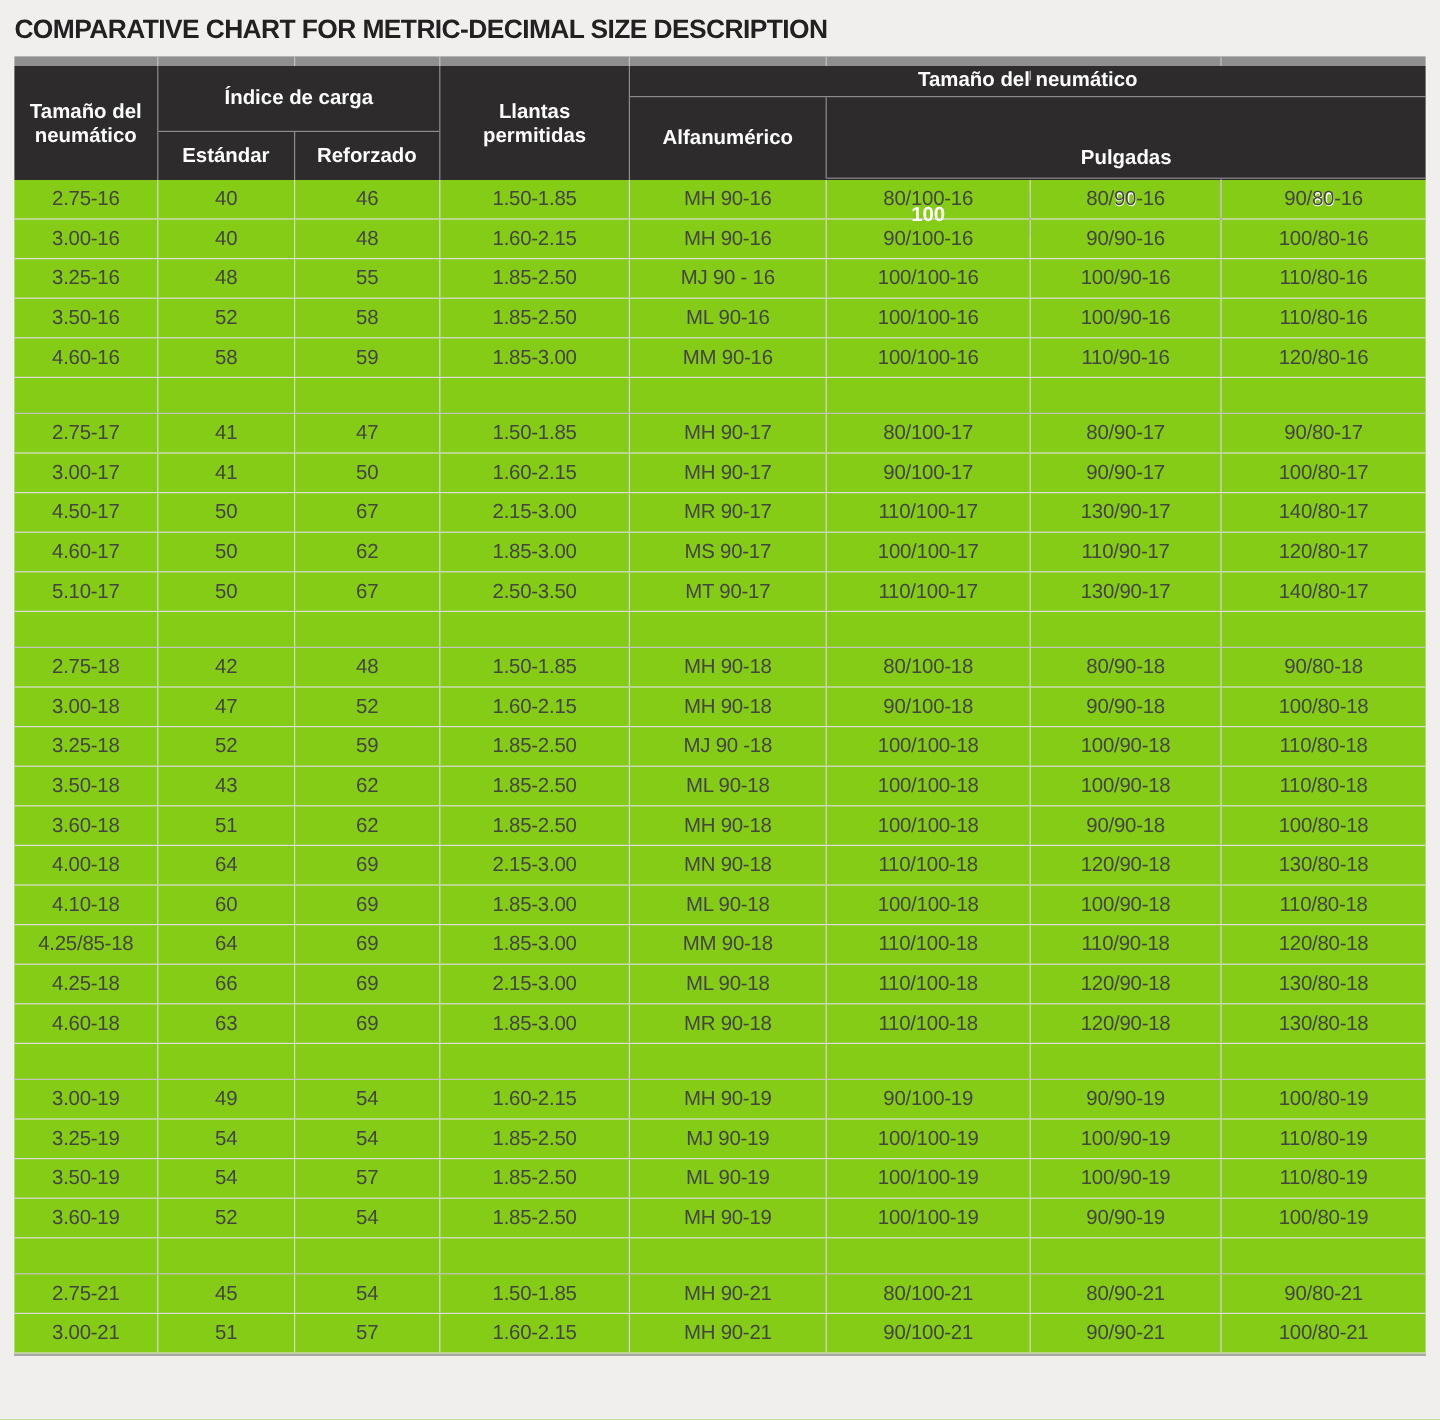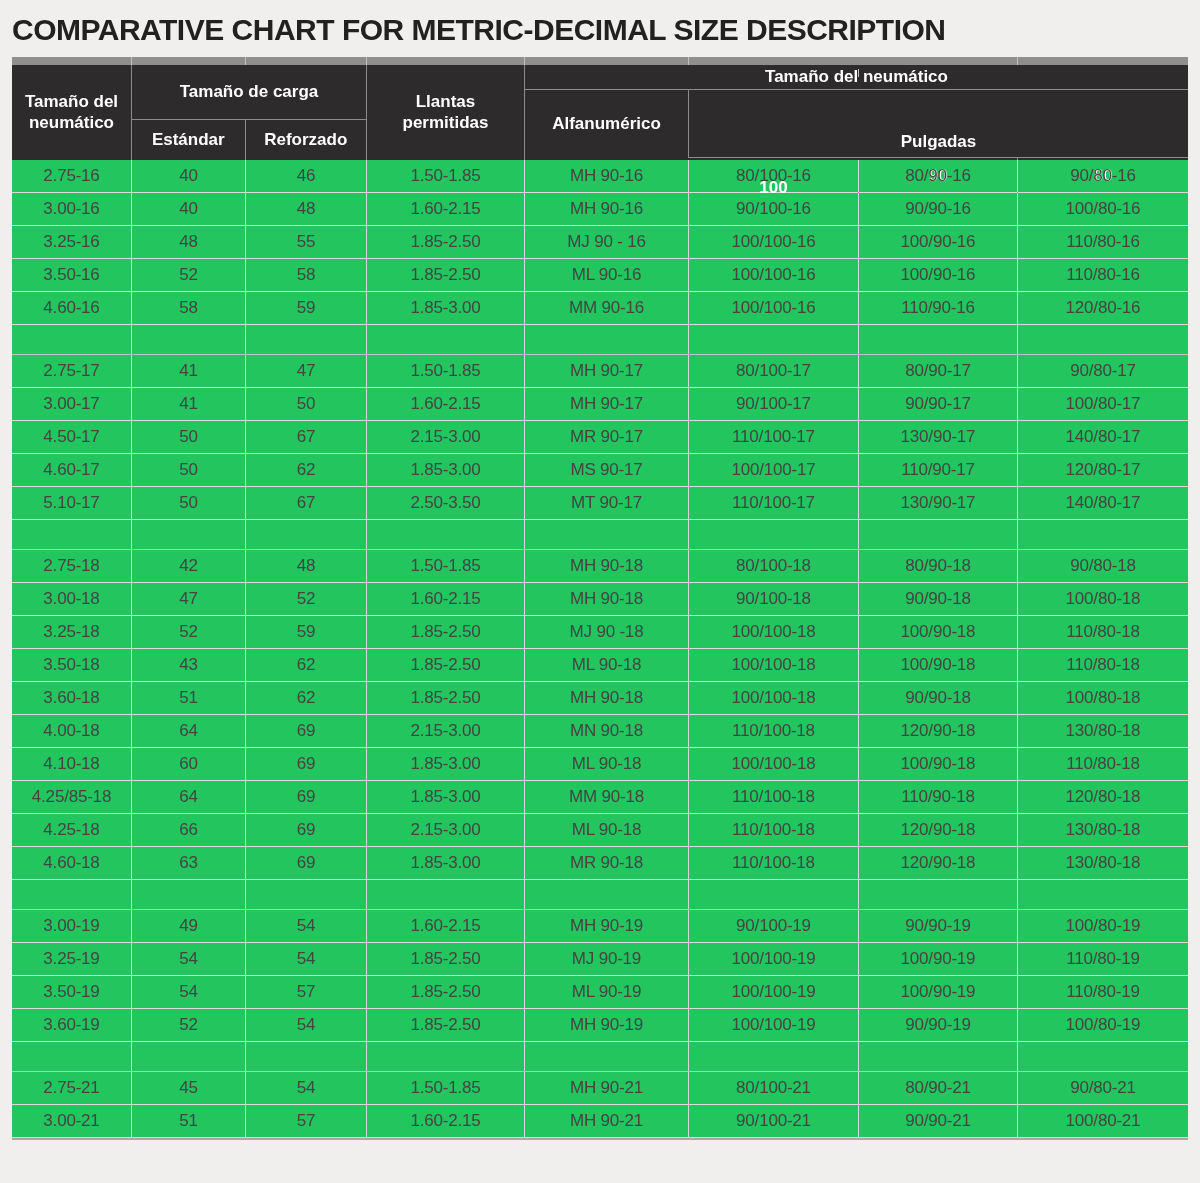--- a/index.html
+++ b/index.html
@@ -7,21 +7,21 @@
   body {
     background: #f0efed;
     font-family: "Liberation Sans", sans-serif;
     width: 1200px;
     height: 1183px;
     overflow: hidden;
   }
   .page { padding: 0 12px; }
 
   .page-title {
-    font-size: 30px;
+    font-size: 22px;
     font-weight: 800;
     letter-spacing: -0.5px;
     color: #232021;
     padding: 12px 0 9px 0;
     line-height: 1.2;
   }
 
   .tbl { width: 1176px; }
 
   
@@ -53,21 +53,21 @@
   .w-g567 { width: 499px; }
 
   .h-full { height: 95px; }
   .h-top-left { height: 55px; }
   .h-bot-left { height: 40px; }
   .h-top-right { height: 27px; }
   .h-mid-right { height: 32px; margin-top: 36px; }
   .h-bot-right { height: 36px; }
 
   
-  .tbody { background: #22c55e; border-bottom: 2px solid #a9a8a6; }
+  .tbody { background: #84cc16; border-bottom: 2px solid #a9a8a6; }
   .row { display: flex; height: 33px; border-bottom: 1px solid #dddcda; }
   .row.spacer { height: 30px; border-bottom: 1px solid #c4c3c1; }
   .cell {
     display: flex; align-items: center; justify-content: center;
     font-size: 17px; color: #454442; letter-spacing: -0.2px;
     border-right: 1px solid #d8d7d5;
     height: 100%;
   }
   .cell:last-child { border-right: none; }
   .c0 { width: 120px; }
@@ -97,21 +97,21 @@
       <div class="seg w-c5"></div>
       <div class="seg w-c6"></div>
       <div class="seg w-c7"></div>
     </div>
 
     <div class="thead">
 
       <div class="hcell w-c0 h-full bdr-r">Tamaño del neumático</div>
 
       <div class="hgroup w-g23 bdr-r">
-        <div class="hcell h-top-left bdr-b" style="width:100%;">Tamaño de carga</div>
+        <div class="hcell h-top-left bdr-b" style="width:100%;">Índice de carga</div>
         <div style="display:flex;">
           <div class="hcell w-c1 h-bot-left bdr-r">Estándar</div>
           <div class="hcell w-c2 h-bot-left" style="border-right:none;">Reforzado</div>
         </div>
       </div>
 
       <div class="hcell w-c3 h-full bdr-r">Llantas permitidas</div>
 
       <div class="hgroup w-g4567">
         <div class="hcell h-top-right bdr-b" style="width:100%;">Tamaño del neumático</div>

